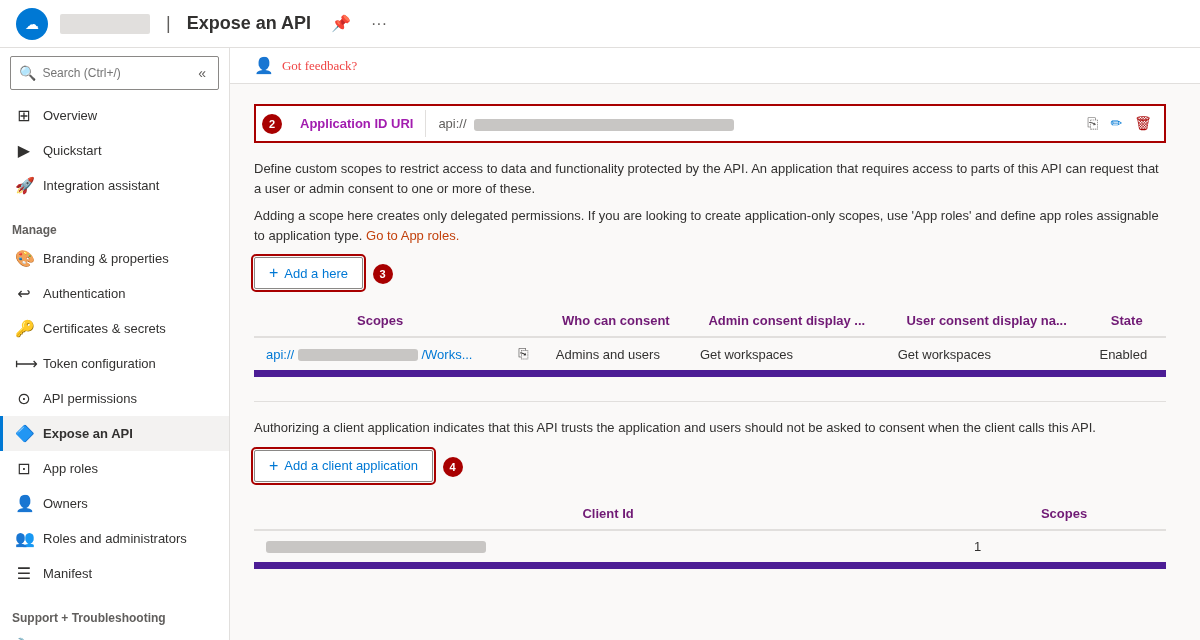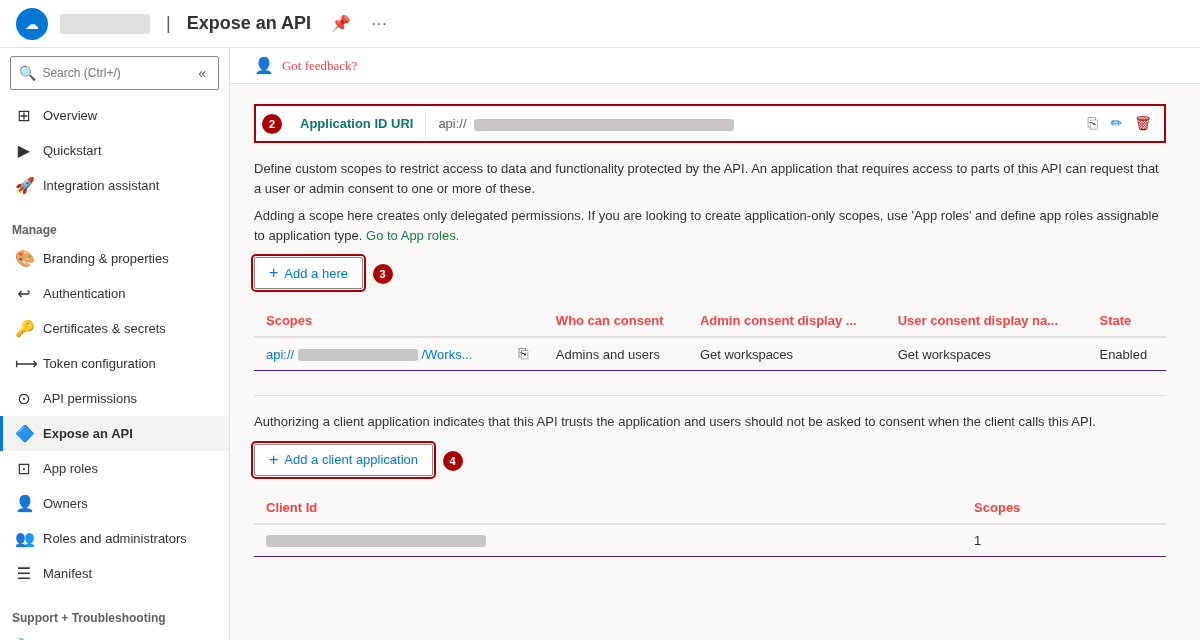--- a/index.html
+++ b/index.html
@@ -77,61 +77,61 @@
       border: 2px solid #a80000; padding: 4px 0; gap: 0;
       background: #fff;
     }
     .badge-circle {
       width: 20px; height: 20px; border-radius: 50%; background: #a80000;
       color: #fff; font-size: 11px; font-weight: 700;
       display: flex; align-items: center; justify-content: center;
       margin: 0 6px;
     }
     .app-id-uri-label {
-      font-size: 13px; font-weight: 600; color: #0f766e;
+      font-size: 13px; font-weight: 600; color: #a21caf;
       padding: 6px 12px; white-space: nowrap; background: #fff;
       border-right: 1px solid #e1dfdd;
     }
     .app-id-uri-value {
       flex: 1; padding: 6px 12px; color: #605e5c; font-size: 13px;
       background: #fff; border: none; outline: none;
     }
     .app-id-uri-actions { display: flex; gap: 4px; padding: 0 8px; }
     .app-id-uri-action-btn {
       color: #605e5c; cursor: pointer; font-size: 14px; padding: 4px;
     }
     .app-id-uri-action-btn.edit { color: #0078d4; }
     .app-id-uri-action-btn.delete { color: #a80000; }
 
     
     .section-title { font-size: 16px; font-weight: 600; margin-bottom: 8px; color: #323130; }
     .section-desc { font-size: 13px; color: #323130; line-height: 1.5; margin-bottom: 8px; }
-    .section-link { color: #15803d; text-decoration: none; cursor: pointer; }
+    .section-link { color: #c2410c; text-decoration: none; cursor: pointer; }
 
     
     .add-btn-wrapper {
       margin: 12px 0 16px 0;
     }
     .add-btn {
       display: inline-flex; align-items: center; gap: 6px;
       border: 1px solid #8a8886; background: #fff;
       padding: 6px 14px; font-size: 13px; color: #0078d4;
       cursor: pointer; border-radius: 2px;
       outline: 2px solid #a80000; outline-offset: 1px;
     }
 
     
     .data-table { width: 100%; border-collapse: collapse; margin-bottom: 24px; }
     .data-table th {
-      text-align: left; font-size: 13px; font-weight: 600; color: #ef4444;
+      text-align: center; font-size: 13px; font-weight: 600; color: #701a75;
       border-bottom: 2px solid #e1dfdd; padding: 8px 12px; background: #faf9f8;
     }
     .data-table td {
       padding: 8px 12px; font-size: 13px; color: #323130;
-      border-bottom: 1px solid #4c1d95;
+      border-bottom: 7px solid #4c1d95;
     }
     .copy-icon-cell { color: #0078d4; cursor: pointer; }
     .state-enabled { color: #107c10; }
 
     
     .section-separator { height: 1px; background: #e1dfdd; margin: 8px 0 16px 0; }
 
     
     ::-webkit-scrollbar { width: 6px; }
     ::-webkit-scrollbar-track { background: #f3f2f1; }

